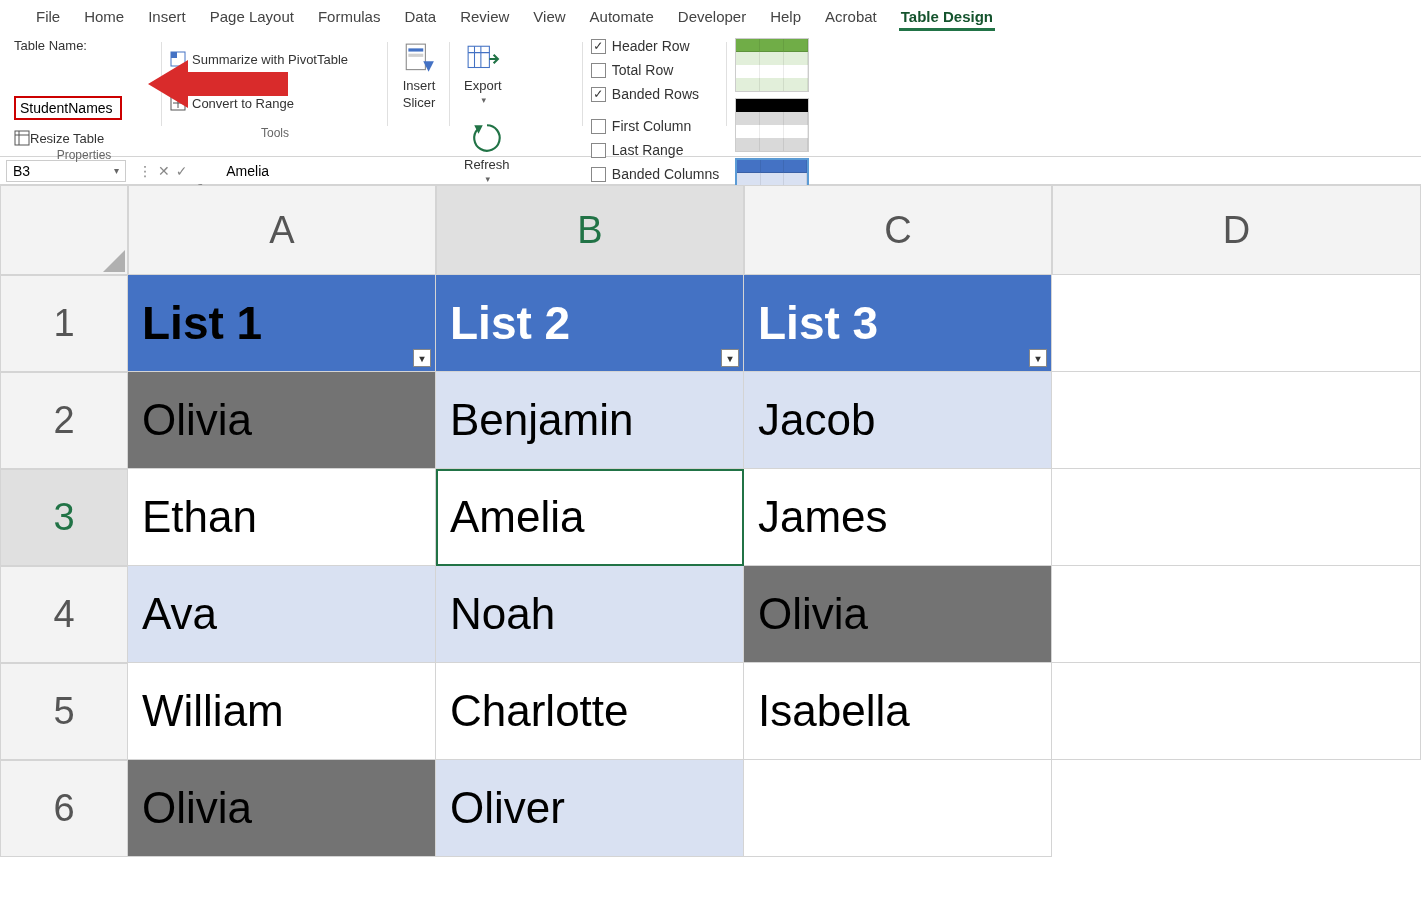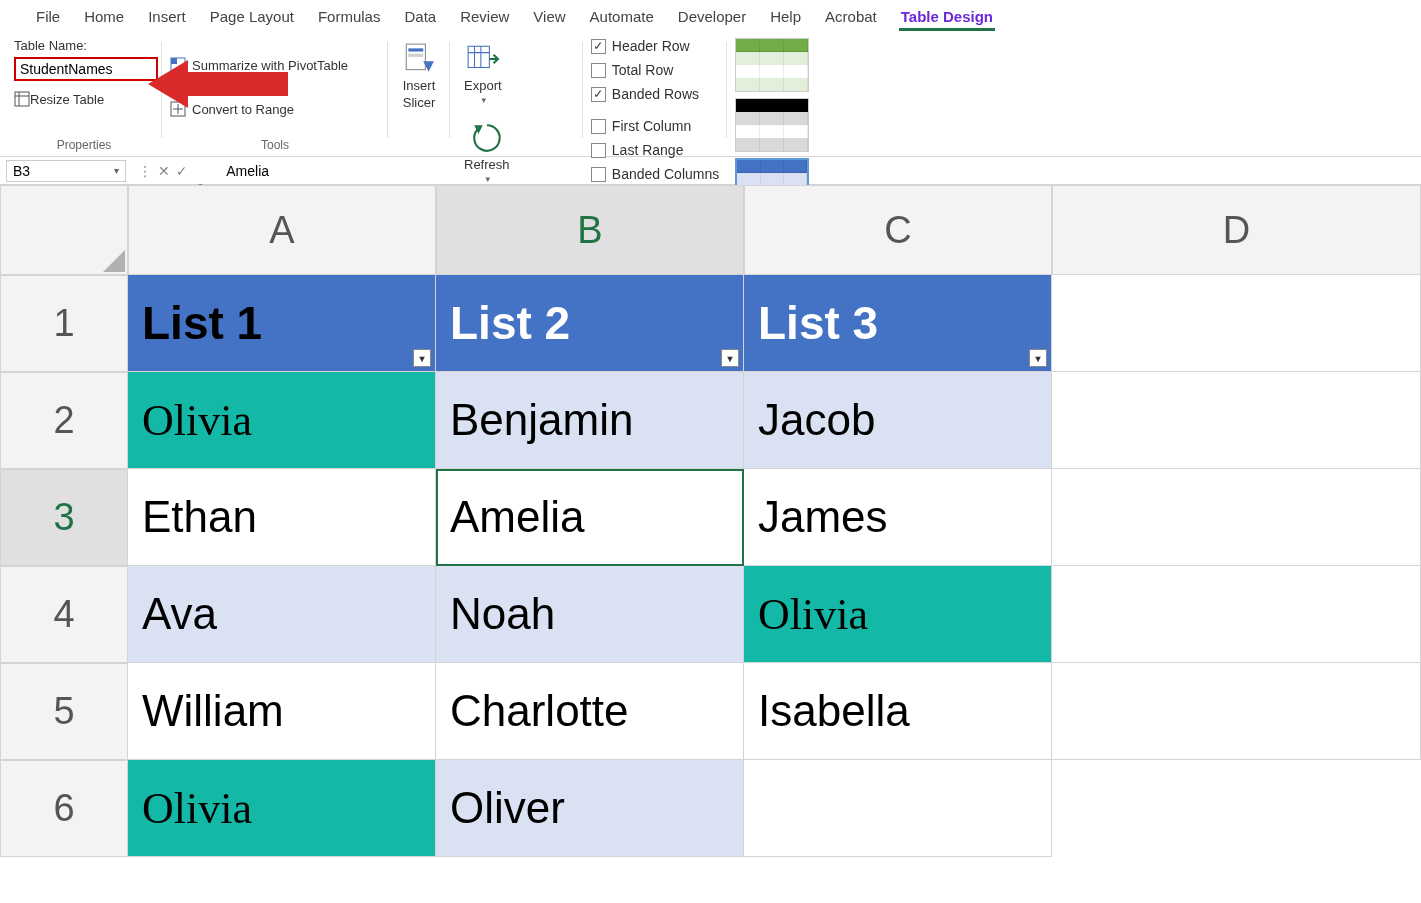--- a/index.html
+++ b/index.html
@@ -1,33 +1,33 @@
 <!DOCTYPE html>
 <html><head>
 <meta charset="utf-8">
 <style>
 * { box-sizing: border-box; margin: 0; padding: 0; font-family: "Segoe UI", Arial, sans-serif; }
 body { background: #fff; width: 1421px; height: 903px; overflow: hidden; position: relative; }
 
 
 .menubar { height: 32px; display: flex; align-items: center; padding: 0 24px; gap: 0; font-size: 15px; color: #444; }
 .menubar .mi { padding: 4px 12px; cursor: pointer; }
-.menubar .mi.active { color: #6d28d9; font-weight: 600; position: relative; text-align: center; }
+.menubar .mi.active { color: #14532d; font-weight: 600; position: relative; text-align: center; }
 .menubar .mi.active::after { content: ""; position: absolute; left: 10px; right: 10px; bottom: -2px; height: 3px; background: #217346; }
 
 
-.ribbon { height: 125px; border-bottom: 1px solid #d4d4d4; display: flex; padding: 6px 6px 0 6px; gap: 0; }
+.ribbon { height: 125px; border-bottom: 1px solid #d4d4d4; display: flex; padding: 6px 6px 12px 6px; gap: 0; }
 .group { display: flex; flex-direction: column; align-items: center; padding: 0 8px; position: relative; }
 .group:not(:last-child)::after { content: ""; position: absolute; right: 0; top: 4px; bottom: 18px; width: 1px; background: #e0e0e0; }
 .group-body { flex: 1; display: flex; flex-direction: column; align-items: flex-start; gap: 4px; font-size: 13px; color: #333; }
 .group-label { font-size: 12px; color: #666; padding: 2px 0 4px 0; text-align: center; width: 100%; }
 
 .props-body { width: 140px; }
 .props-body .lbl { font-size: 13px; }
-.table-name-input { border: 2px solid #c00; background: #fff; padding: 2px 4px; width: 144px; font-size: 14px; }
+.table-name-input { border: 2px solid #c00; background: #fff; padding: 2px 4px; width: 108px; font-size: 14px; margin-top: 39px; }
 .resize-row { display: flex; align-items: center; margin-top: 6px; }
 
 .tools-body { width: 210px; justify-content: center; }
 .tool-row { display: flex; align-items: center; gap: 6px; padding: 1px 0; }
 .icon16 { width: 16px; height: 16px; display: inline-flex; align-items: center; justify-content: center; }
 
 .bigbtn { display: flex; flex-direction: column; align-items: center; gap: 2px; font-size: 13px; color: #333; padding: 4px 6px; }
 .bigicon { width: 34px; height: 34px; }
 
 .ext-body { display: flex; align-items: flex-start; gap: 8px; }
@@ -62,21 +62,21 @@
 .grid { display: grid; grid-template-columns: 128px 308px 308px 308px 369px; grid-template-rows: 90px repeat(6, 97px); position: relative; }
 .colhdr, .rowhdr, .corner { background: #f3f3f3; border: 1px solid #d4d4d4; display: flex; align-items: center; justify-content: center; font-size: 38px; color: #555; font-weight: 300; }
 .colhdr.sel { background: #e0e0e0; color: #217346; }
 .rowhdr.sel { background: #e0e0e0; color: #217346; }
 .corner { background: #f3f3f3; position: relative; }
 .corner::after { content: ""; position: absolute; right: 2px; bottom: 2px; width: 0; height: 0; border-style: solid; border-width: 0 0 22px 22px; border-color: transparent transparent #b0b0b0 transparent; }
 .cell { border-right: 1px solid #d4d4d4; border-bottom: 1px solid #d4d4d4; display: flex; align-items: center; padding: 0 14px; font-size: 44px; color: #000; background: #fff; position: relative; }
 .cell.hdr { background: #4472C4; color: #fff; font-weight: 600; font-size: 46px; }
 .cell.hdr .filter { position: absolute; right: 4px; bottom: 4px; width: 18px; height: 18px; background: #fff; border: 1px solid #888; display: flex; align-items: center; justify-content: center; font-size: 10px; color: #333; }
 .cell.band { background: #D9E1F2; }
-.cell.hlsel { background: #14b8a6; font-family: Liberation Serif, serif; }
+.cell.hlsel { background: #737373; }
 .cell.active { outline: 2px solid #217346; outline-offset: -2px; z-index: 5; background: #fff; }
 .cell.b1 { font-weight: 700; color: #000; }
 
 .dropdown-caret { font-size: 9px; margin-left: 2px; color: #666; }
 </style>
 </head>
 <body>
 
 <div class="menubar">
   <div class="mi">File</div>

